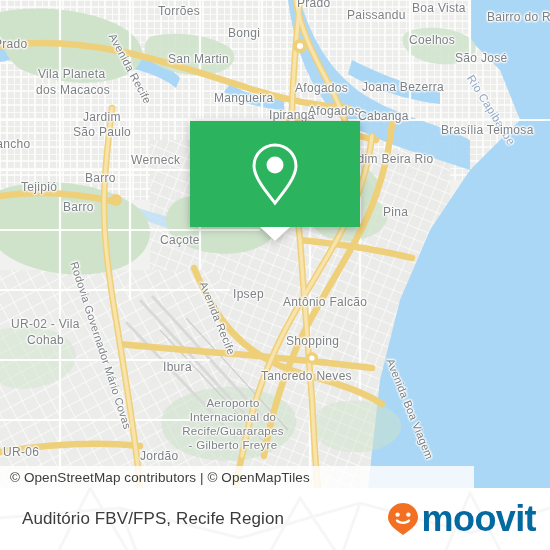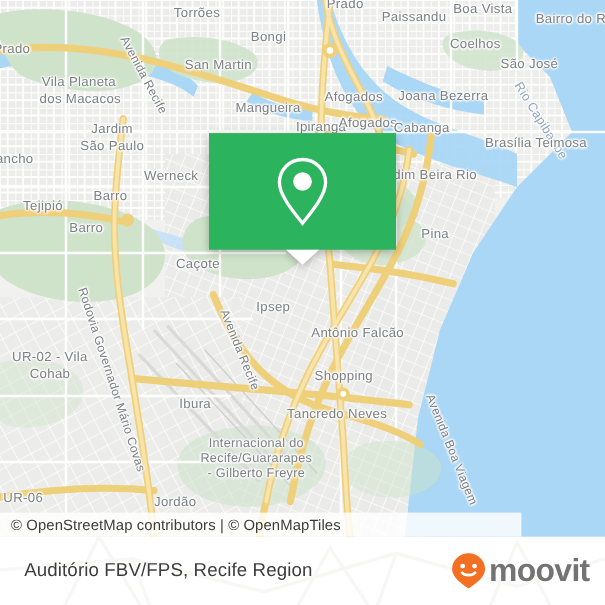--- a/index.html
+++ b/index.html
@@ -70,21 +70,21 @@
   .footer-title{
     position:absolute;left:22px;top:0;height:62px;
     display:flex;align-items:center;
     font-size:17px;color:#3c3c3c;letter-spacing:.1px;
   }
   .brand{
     position:absolute;right:14px;top:0;height:62px;
     display:flex;align-items:center;gap:2px;
   }
   .brand-text{
-    font-size:29px;font-weight:bold;color:#737373;letter-spacing:-.6px;
+    font-size:36px;font-weight:bold;color:#0369a1;letter-spacing:-.6px;
     line-height:1;
   }
 </style>
 </head>
 <body>
 
 <div id="app">
 
   <div class="map">
     <svg class="map-svg" width="550" height="488" viewBox="0 0 550 488">
@@ -224,34 +224,35 @@
     <div class="maplabel place" style="left:441px;top:123px;">Brasília Teimosa</div>
     <div class="maplabel place" style="left:-8px;top:137px;">rancho</div>
     <div class="maplabel place" style="left:131px;top:153px;">Werneck</div>
     <div class="maplabel place" style="left:340px;top:152px;">Jardim Beira Rio</div>
     <div class="maplabel place" style="left:85px;top:171px;">Barro</div>
     <div class="maplabel place" style="left:21px;top:180px;">Tejipió</div>
     <div class="maplabel road" style="left:112px;top:28px;transform:rotate(62deg);transform-origin:left center;">Avenida Recife</div>
     <div class="maplabel place" style="left:63px;top:200px;">Barro</div>
     <div class="maplabel place" style="left:383px;top:205px;">Pina</div>
     <div class="maplabel place" style="left:160px;top:233px;text-align:center;">Caçote</div>
-    <div class="maplabel place" style="left:233px;top:272px;">Ipsep</div>
+    <div class="maplabel place" style="left:233px;top:287px;">Ipsep</div>
     <div class="maplabel place" style="left:283px;top:295px;">Antônio Falcão</div>
     <div class="maplabel place" style="left:11px;top:317px;">UR-02 - Vila</div>
     <div class="maplabel place" style="left:27px;top:333px;">Cohab</div>
     <div class="maplabel place" style="left:286px;top:334px;">Shopping</div>
     <div class="maplabel place" style="left:163px;top:360px;">Ibura</div>
     <div class="maplabel place" style="left:261px;top:369px;">Tancredo Neves</div>
     <div class="maplabel road" style="left:74px;top:256px;transform:rotate(72deg);transform-origin:left center;">Rodovia Governador Mário Covas</div>
     <div class="maplabel road" style="left:203px;top:276px;transform:rotate(68deg);transform-origin:left center;">Avenida Recife</div>
     <div class="maplabel road" style="left:390px;top:353px;transform:rotate(68deg);transform-origin:left center;">Avenida Boa Viagem</div>
     <div class="maplabel place" style="left:106px;top:449px;margin-left:34px;">Jordão</div>
     <div class="maplabel place" style="left:3px;top:445px;">UR-06</div>
 
     <div class="maplabel multiline center" style="left:233px;top:396px;width:150px;">
+      <div>Aeroporto</div>
       <div>Internacional do</div>
       <div>Recife/Guararapes</div>
       <div>- Gilberto Freyre</div>
     </div>
 
     <div class="callout">
       <div class="callout-head">
         <svg width="56" height="66" viewBox="0 0 56 66">
           <path d="M28 4 C39.6 4 49 13.4 49 25 C49 37 35 53 28 62 C21 53 7 37 7 25 C7 13.4 16.4 4 28 4 Z" fill="none" stroke="#ffffff" stroke-width="3"></path>
           <circle cx="28" cy="24" r="8.5" fill="#ffffff"></circle>

